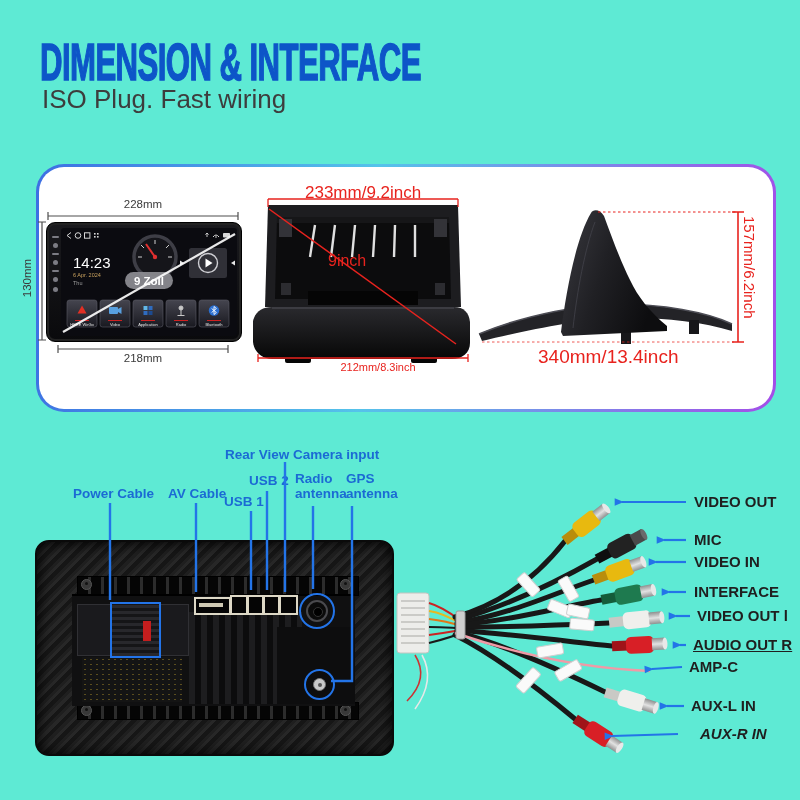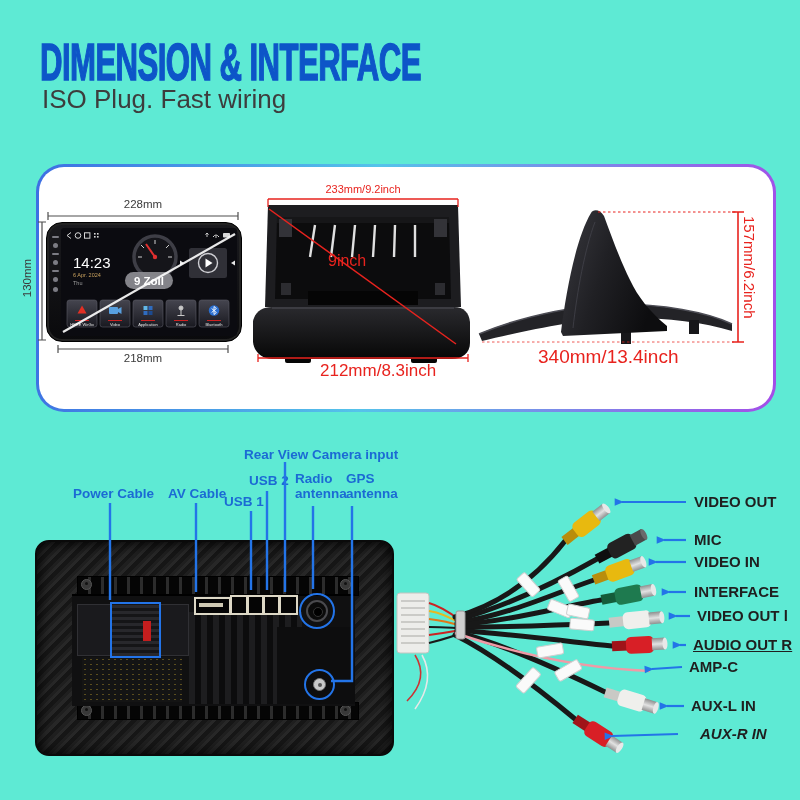--- a/index.html
+++ b/index.html
@@ -12,21 +12,21 @@
   .subtitle{font-size:26px;color:#3d3d3d;white-space:nowrap;}
   .gframe{border-radius:28px;padding:3px;
           background:linear-gradient(95deg,#3d6fe3 0%,#55c3ea 45%,#a44de8 100%);}
   .gframe-inner{width:100%;height:100%;background:#fff;border-radius:25px;}
   .dim{font-size:11.5px;color:#3b3b3b;text-align:center;white-space:nowrap;}
   .dim-red{color:#e8231e;}
   .blab{color:#1b6ad4;font-weight:700;font-size:13.5px;line-height:1.1;white-space:pre-line;}
   .blab.wrap{white-space:normal;}
   .hlab{color:#1f1f1f;font-weight:700;font-size:15px;white-space:nowrap;}
   .stereo{background:linear-gradient(180deg,#1a1a1e,#0a0a0c);border:1px solid #000;
-          border-radius:16px;box-shadow:inset 0 0 0 2px #222;}
+          border-radius:9px;box-shadow:inset 0 0 0 2px #222;}
   .sidebtn{width:5px;height:5px;border-radius:50%;background:#7c7c84;margin:5px auto;}
   .sidebtn.dash{height:2px;border-radius:1px;width:7px;}
   .rear{background:
      repeating-linear-gradient(135deg,#272727 0 3px,#161616 3px 7px,#1f1f1f 7px 10px);
      border:2px solid #0a0a0a;border-radius:14px;box-shadow:inset 0 0 14px #000;}
   .rail{background:repeating-linear-gradient(90deg,#050505 0 10px,#2c2c2c 10px 13px);
         border:1px solid #000;}
   .screw{width:9px;height:9px;border-radius:50%;background:#383838;border:1px solid #555;}
   .screw:after{content:"";display:block;width:3px;height:3px;border-radius:50%;
         background:#111;margin:2px auto;}
@@ -402,28 +402,28 @@
       <path d="M682,667 L652,669" marker-end="url(#arrowL)"></path>
       <path d="M684,706 L667,706" marker-end="url(#arrowL)"></path>
       <path d="M678,734 L612,736" marker-end="url(#arrowL)"></path>
     </g>
   </svg>
 
   <div class="abs dim" style="left:100px;top:198px;width:86px;">228mm</div>
   <div class="abs dim" style="left:8px;top:272px;transform:rotate(-90deg);transform-origin:center;">130mm</div>
   <div class="abs dim" style="left:100px;top:352px;width:86px;">218mm</div>
 
-  <div class="abs dim dim-red" style="left:305px;top:183px;width:116px;font-size:11px;">233mm/9.2inch</div>
+  <div class="abs dim dim-red" style="left:305px;top:183px;width:116px;font-size:17px;">233mm/9.2inch</div>
   <div class="abs dim dim-red" style="left:328px;top:252px;font-size:16px;">9inch</div>
-  <div class="abs dim dim-red" style="left:320px;top:361px;width:116px;font-size:17px;">212mm/8.3inch</div>
+  <div class="abs dim dim-red" style="left:320px;top:361px;width:116px;font-size:11px;">212mm/8.3inch</div>
 
   <div class="abs dim dim-red" style="left:741px;top:216px;font-size:15px;writing-mode:vertical-rl;">157mm/6.2inch</div>
   <div class="abs dim dim-red" style="left:538px;top:346px;font-size:19px;">340mm/13.4inch</div>
 
-  <div class="abs blab" style="left:225px;top:448px;margin-left:19px;">Rear View Camera input</div>
+  <div class="abs blab" style="left:225px;top:448px;">Rear View Camera input</div>
   <div class="abs blab" style="left:73px;top:487px;">Power Cable</div>
   <div class="abs blab" style="left:168px;top:487px;">AV Cable</div>
   <div class="abs blab" style="left:224px;top:495px;">USB 1</div>
   <div class="abs blab" style="left:249px;top:474px;">USB 2</div>
   <div class="abs blab wrap" style="left:295px;top:472px;width:52px;">Radio antenna</div>
   <div class="abs blab wrap" style="left:346px;top:472px;width:52px;">GPS antenna</div>
 
   <div class="abs hlab" style="left:694px;top:493px;">VIDEO OUT</div>
   <div class="abs hlab" style="left:694px;top:531px;">MIC</div>
   <div class="abs hlab" style="left:694px;top:553px;">VIDEO IN</div>

